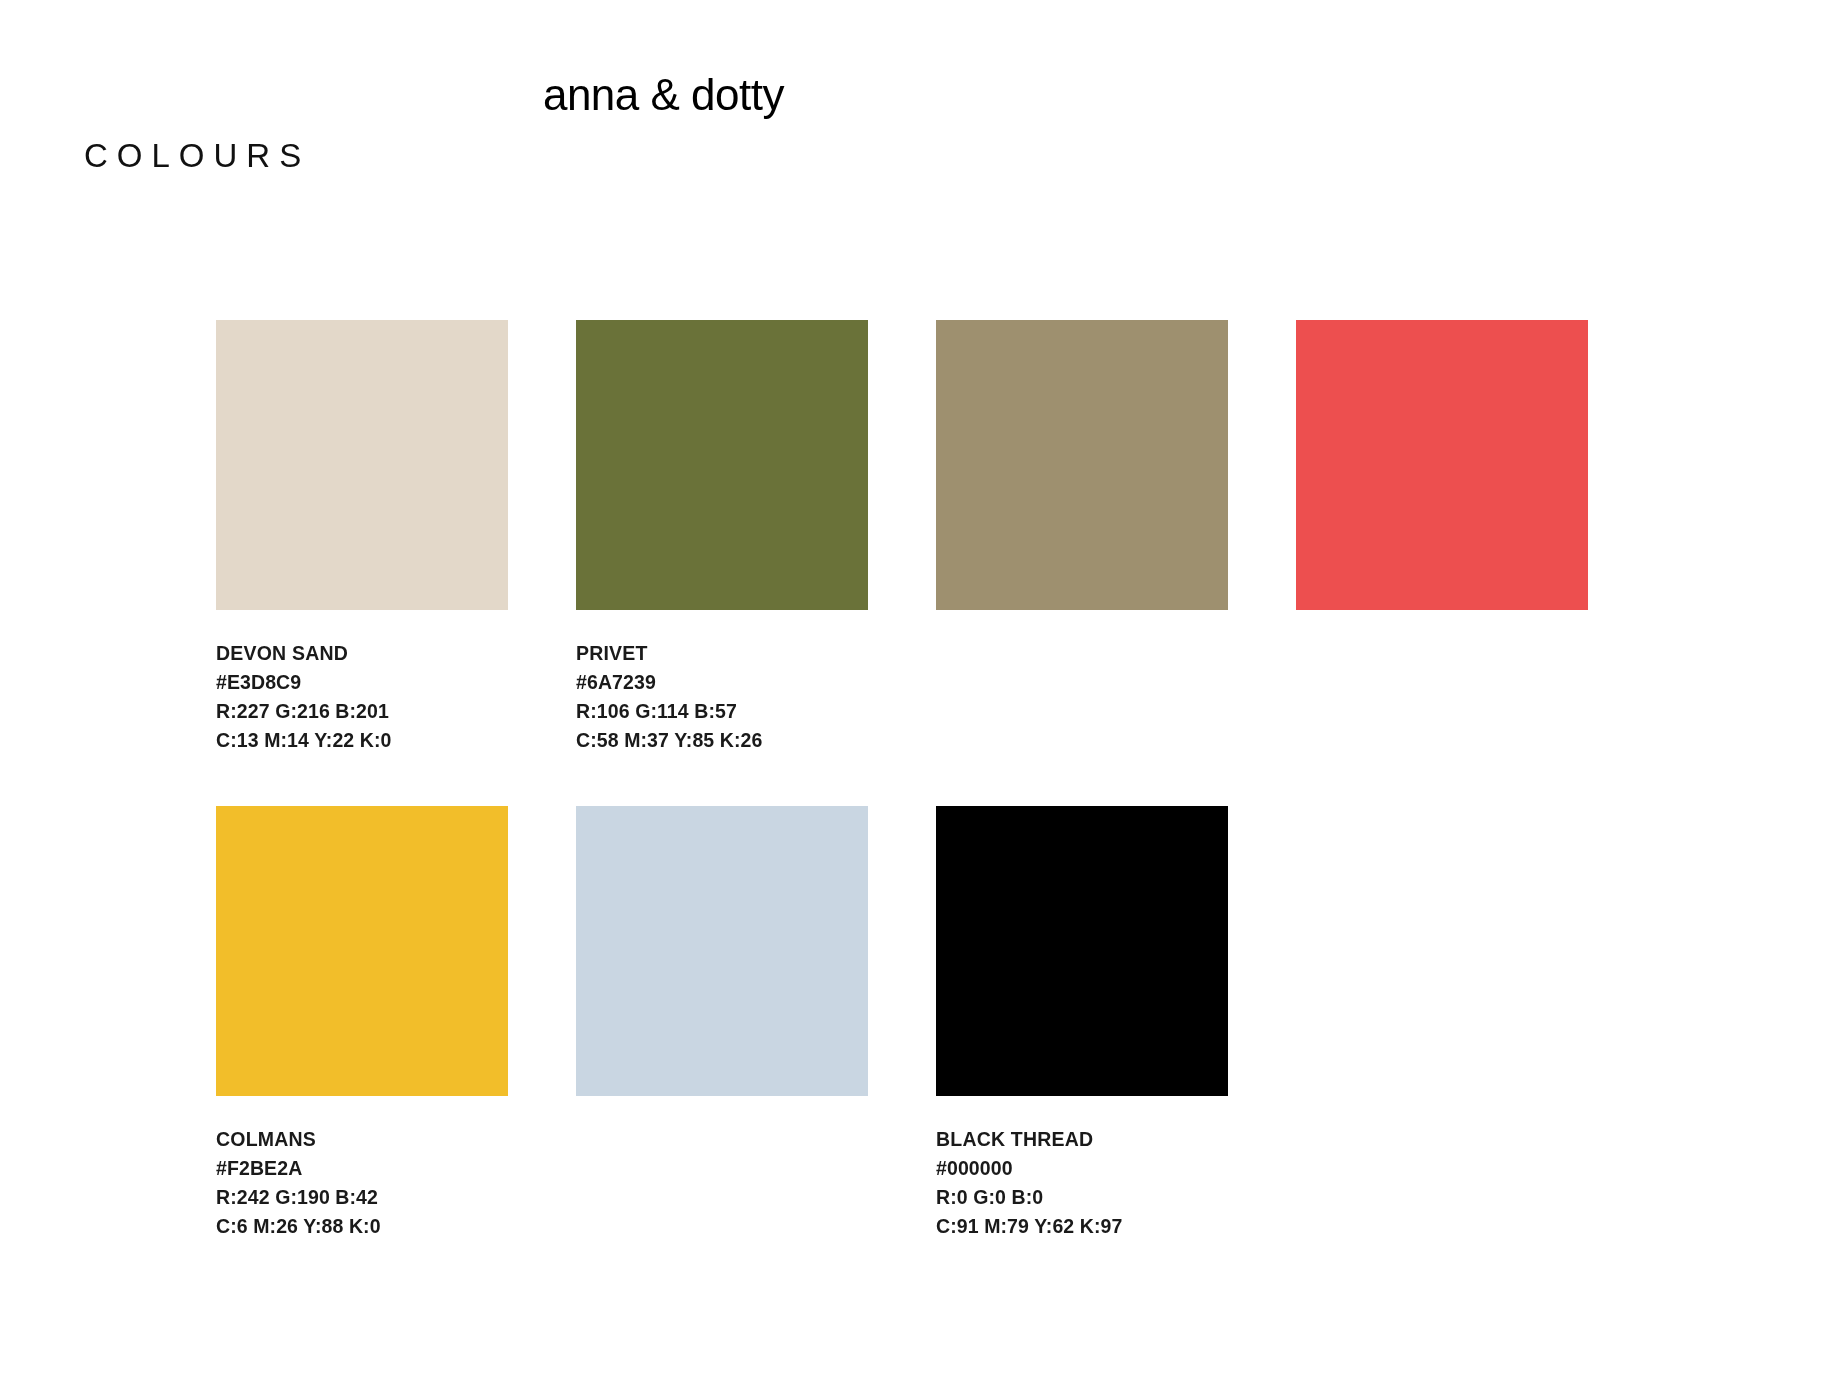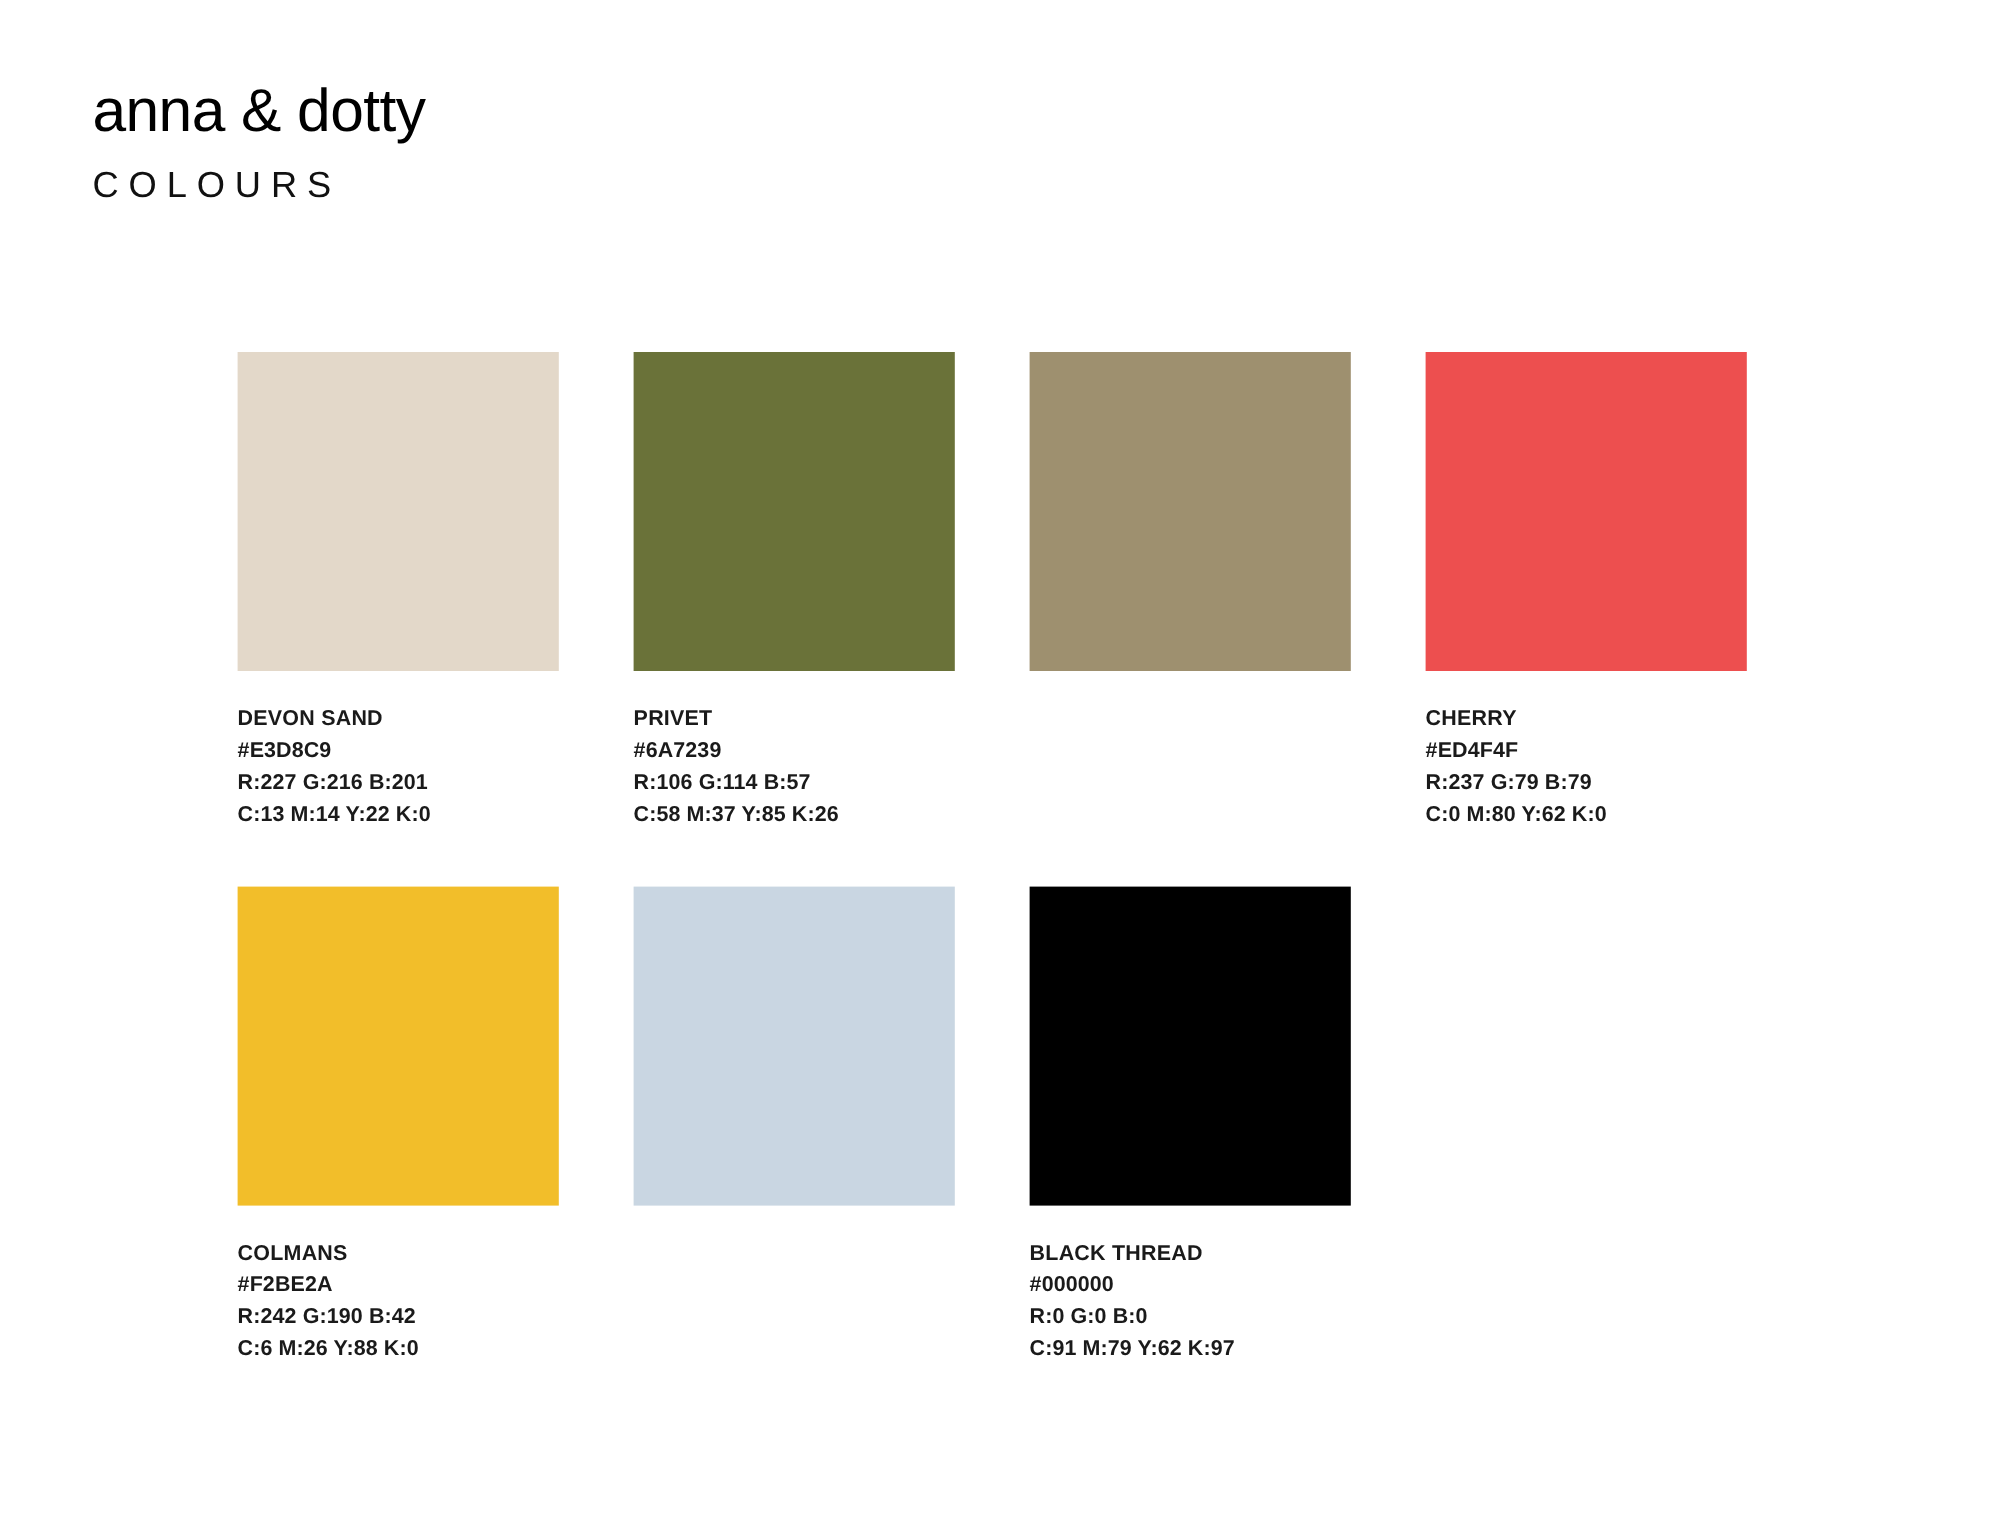--- a/index.html
+++ b/index.html
@@ -19,26 +19,27 @@
 
   
   .header {
     position: absolute;
     left: 84px;
     top: 72px;
     width: 700px;
   }
   .wordmark {
     font-family: "Liberation Sans", sans-serif;
-    font-size: 55px;
+    font-size: 44px;
     font-weight: 300;
     letter-spacing: -0.5px;
     color: #000000;
     line-height: 1.05;
     white-space: nowrap;
+    text-align: right;
   }
   .subtitle {
     margin-top: 20px;
     font-family: "Liberation Sans", sans-serif;
     font-size: 33px;
     font-weight: 300;
     letter-spacing: 9px;
     color: #111111;
     line-height: 1.1;
     white-space: nowrap;
@@ -108,26 +109,20 @@
         <div class="swatch-hex">#6A7239</div>
         <div class="swatch-rgb">R:106  G:114  B:57</div>
         <div class="swatch-cmyk">C:58  M:37  Y:85  K:26</div>
       </div>
     </div>
     <div class="swatch-cell">
       <div class="swatch-chip" style="background-color: rgb(158, 144, 111);"></div>
     </div>
     <div class="swatch-cell">
       <div class="swatch-chip" style="background-color: rgb(237, 79, 79);"></div>
-      <div class="swatch-info">
-        <div class="swatch-name">CHERRY</div>
-        <div class="swatch-hex">#ED4F4F</div>
-        <div class="swatch-rgb">R:237  G:79  B:79</div>
-        <div class="swatch-cmyk">C:0  M:80  Y:62  K:0</div>
-      </div>
     </div>
     <div class="swatch-cell">
       <div class="swatch-chip" style="background-color: rgb(242, 190, 42);"></div>
       <div class="swatch-info">
         <div class="swatch-name">COLMANS</div>
         <div class="swatch-hex">#F2BE2A</div>
         <div class="swatch-rgb">R:242  G:190  B:42</div>
         <div class="swatch-cmyk">C:6  M:26  Y:88  K:0</div>
       </div>
     </div>

